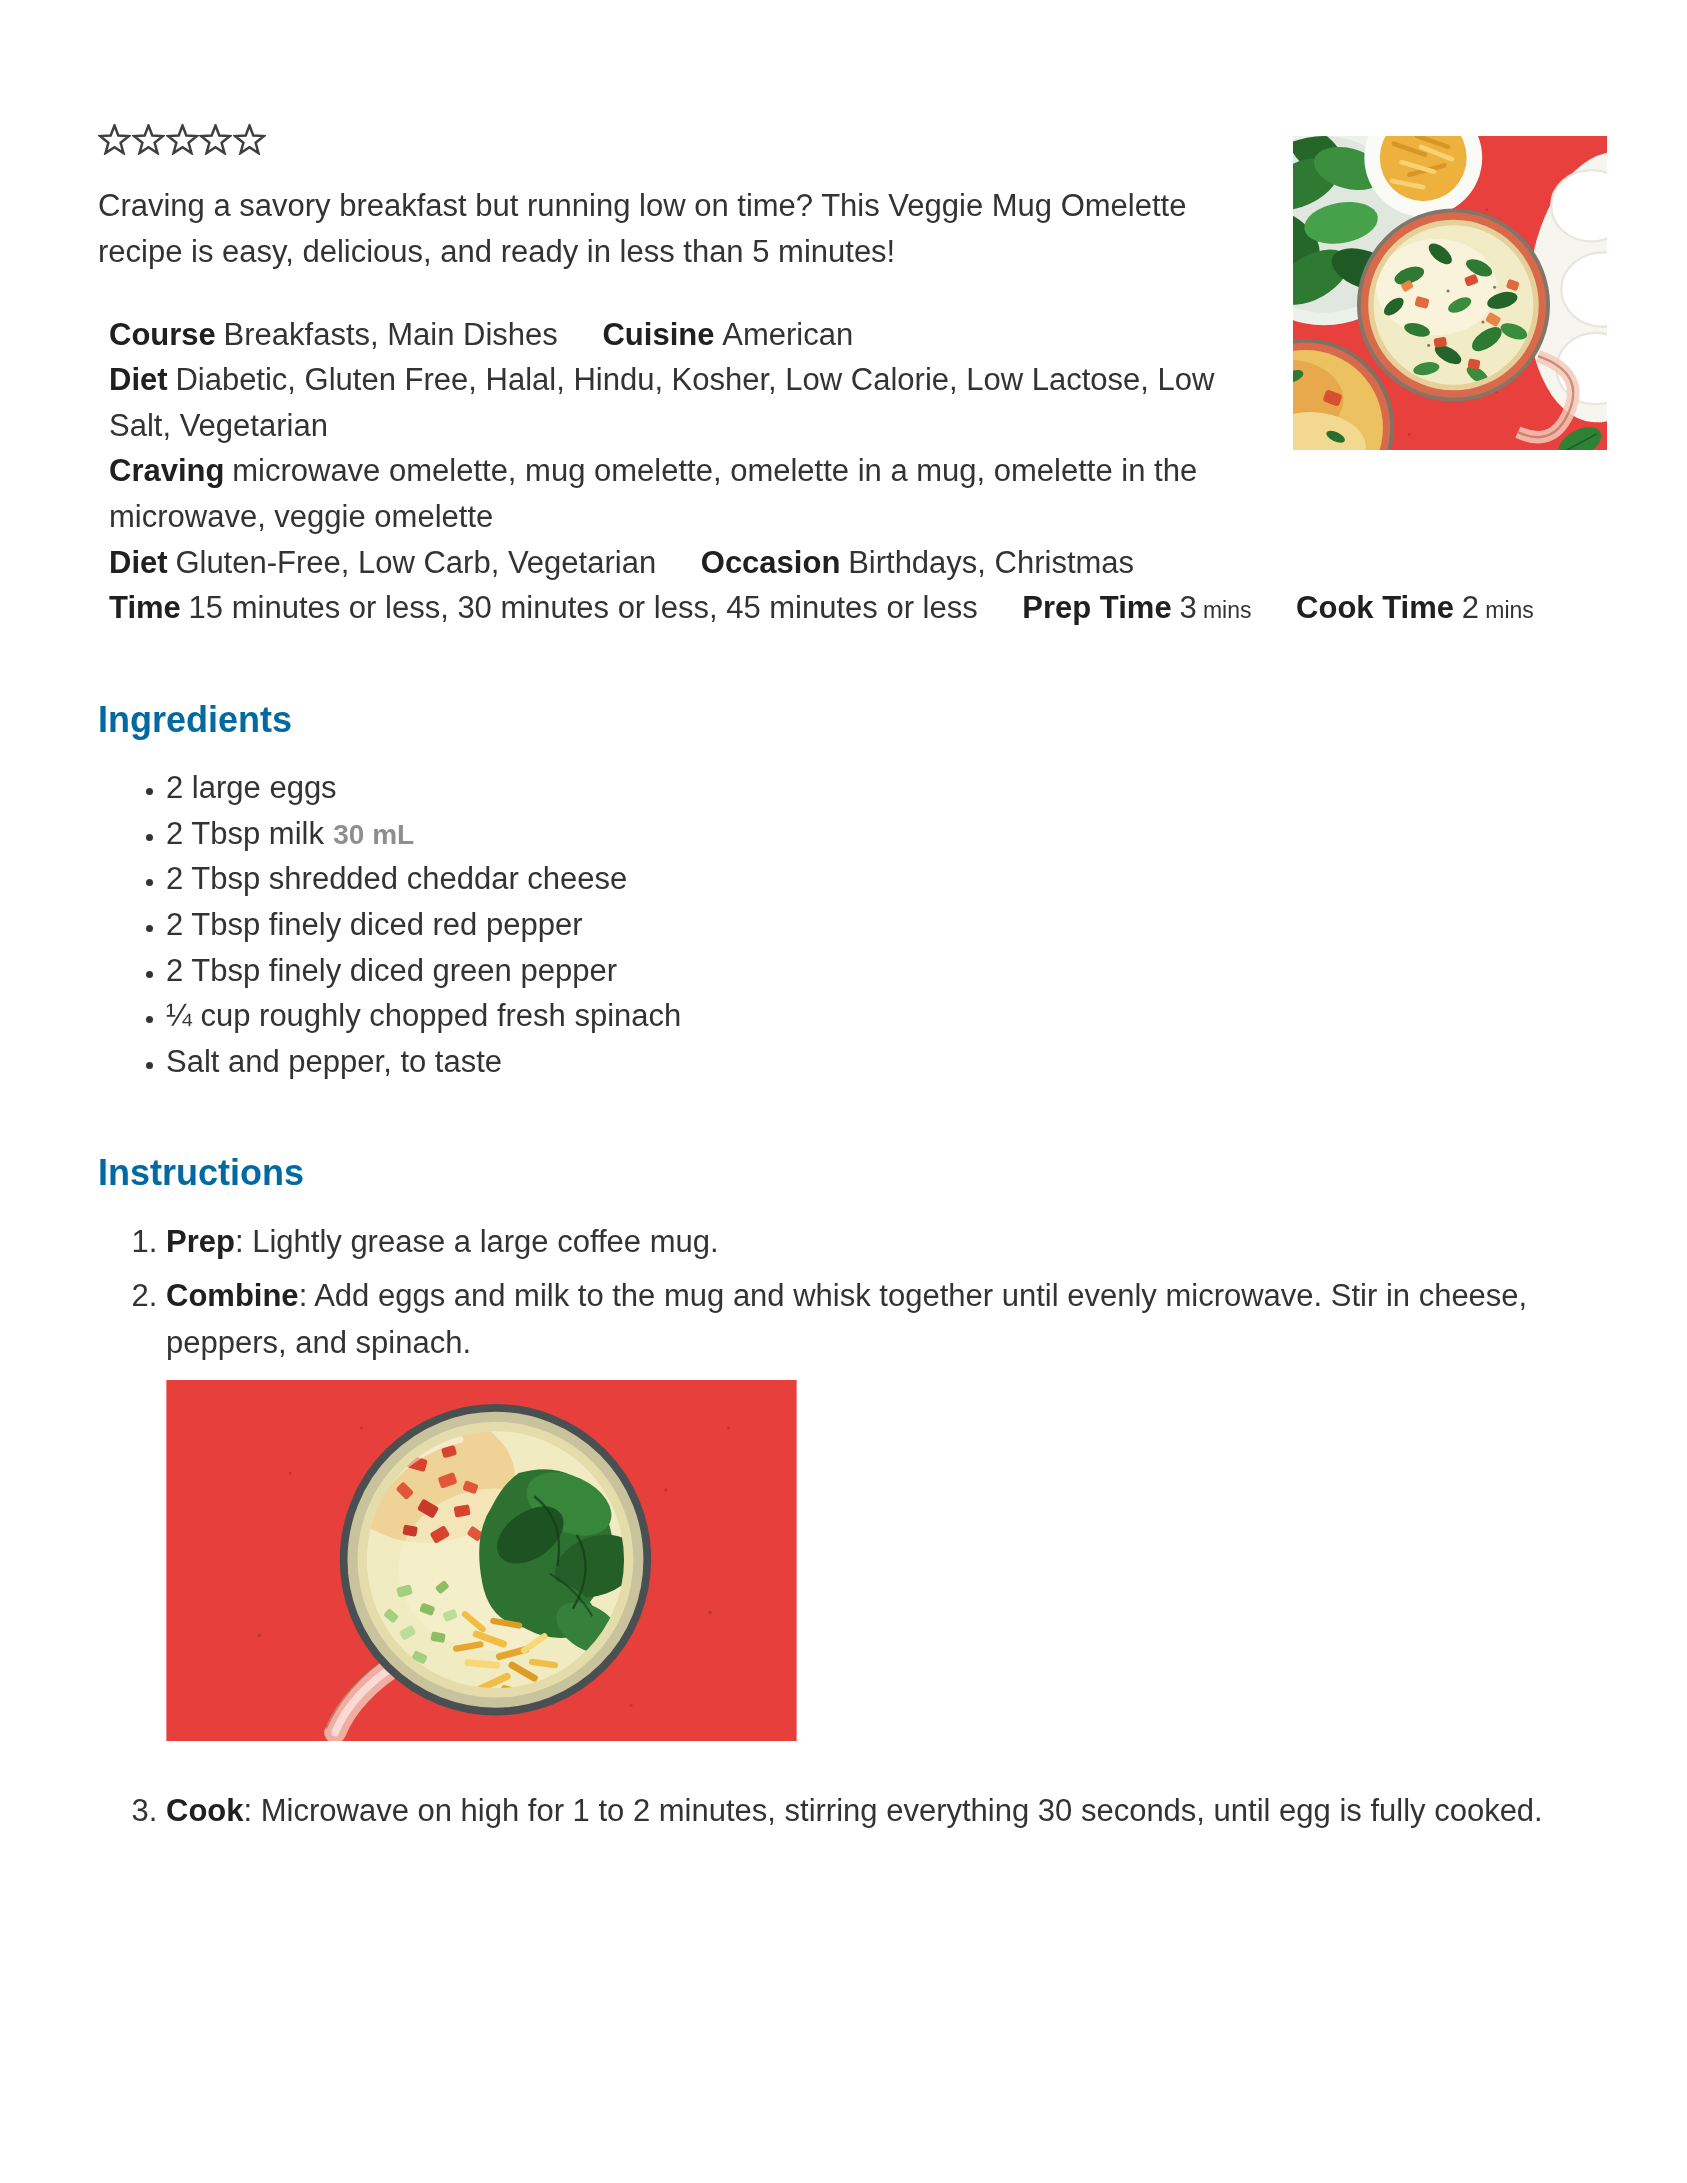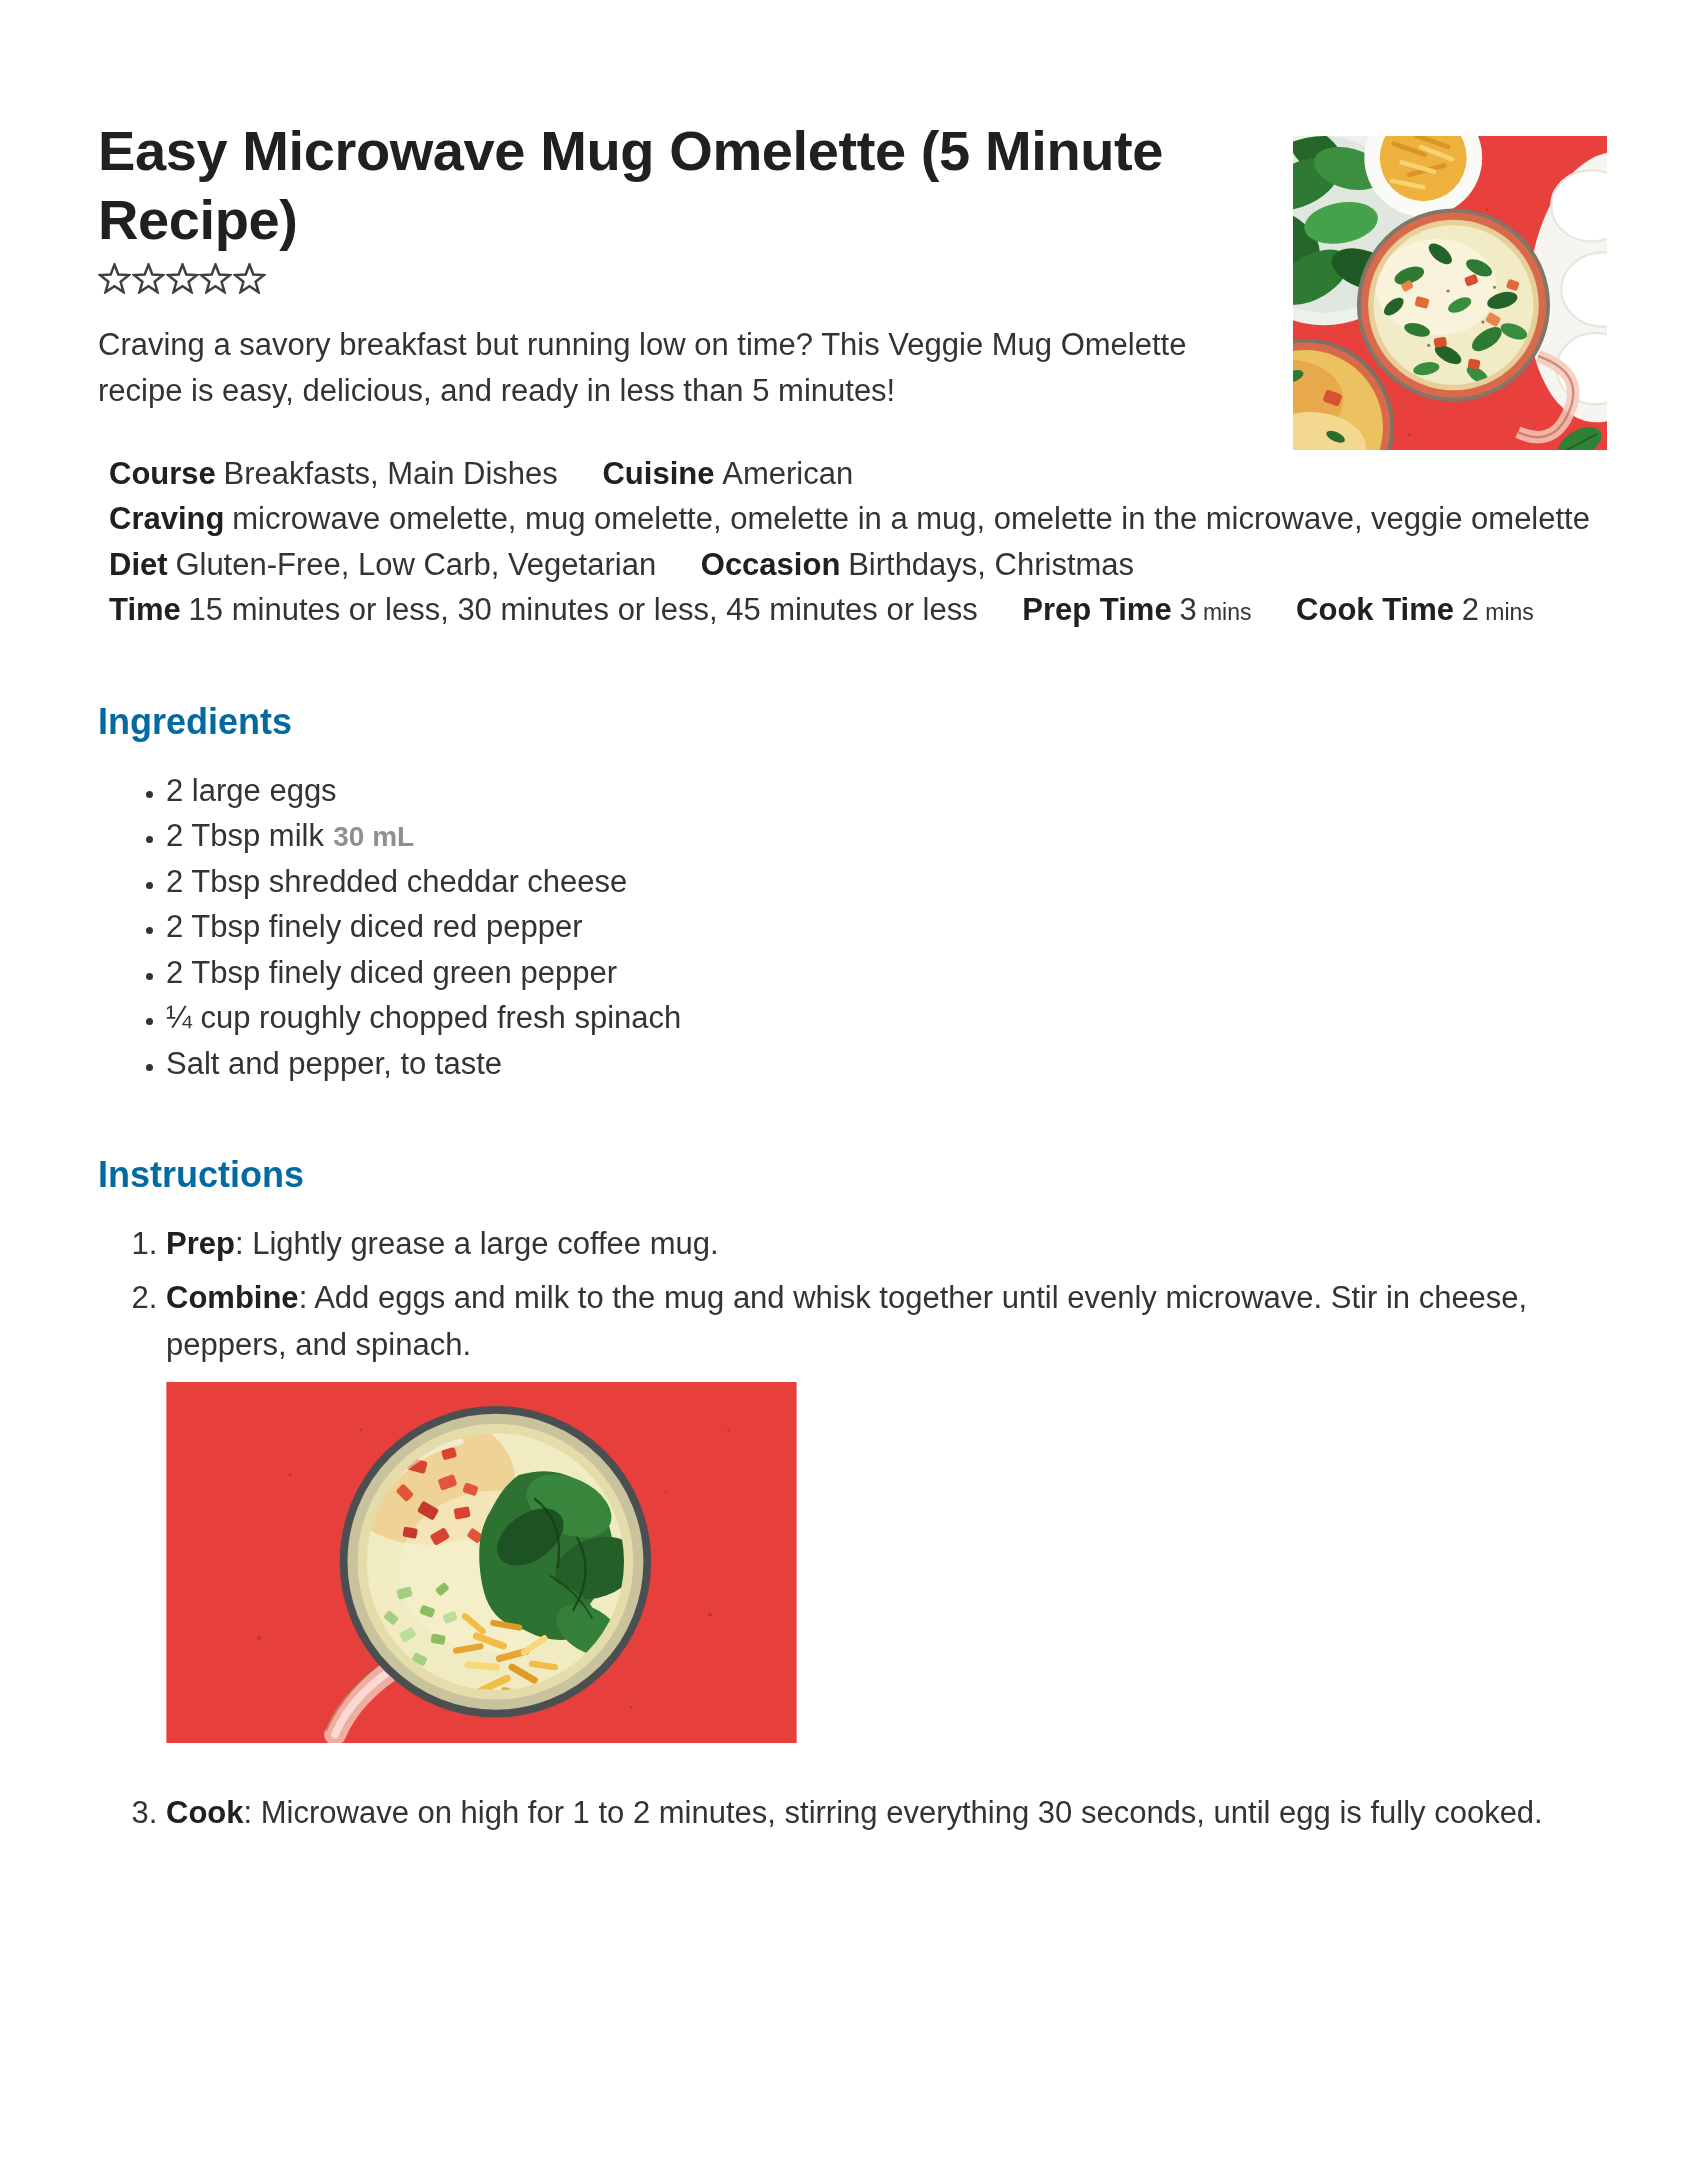--- a/index.html
+++ b/index.html
@@ -171,21 +171,20 @@
         </g>
 
         <g transform="rotate(-28 370 396)">
           <ellipse cx="370" cy="396" rx="30" ry="17" fill="#2f8135"></ellipse>
           <line x1="345" y1="396" x2="395" y2="396" stroke="#1e5a23" stroke-width="2"></line>
         </g>
       </g>
     </svg>
   </div>
 
-  <h1 class="recipe-title">Easy Microwave Mug Omelette (5 Minute Recipe)</h1>
 
   <div class="stars">
 
       <span class="star">
         <svg width="33" height="31" viewBox="0 0 40 37" aria-hidden="true">
           <polygon points="20,1.5 24.6,13.7 37.6,14.3 27.4,22.4 30.9,35 20,27.8 9.1,35 12.6,22.4 2.4,14.3 15.4,13.7" fill="none" stroke="#3f3f3f" stroke-width="3" stroke-linejoin="miter"></polygon>
         </svg>
       </span>
 
       <span class="star">
@@ -218,20 +217,25 @@
   <div class="meta">
 
       <div class="meta-row">
         
       
           <span class="meta-item"><span class="meta-label">Course</span><span class="meta-value">Breakfasts, Main Dishes</span></span>
         
           <span class="meta-item"><span class="meta-label">Cuisine</span><span class="meta-value">American</span></span>
         </div>
 
+      <div class="meta-row">
+        
+      
+          <span class="meta-item"><span class="meta-label">Diet</span><span class="meta-value">Diabetic, Gluten Free, Halal, Hindu, Kosher, Low Calorie, Low Lactose, Low Salt, Vegetarian</span></span>
+        </div>
 
       <div class="meta-row">
         
       
           <span class="meta-item"><span class="meta-label">Craving</span><span class="meta-value">microwave omelette, mug omelette, omelette in a mug, omelette in the microwave, veggie omelette</span></span>
         </div>
 
       <div class="meta-row">
         
       

